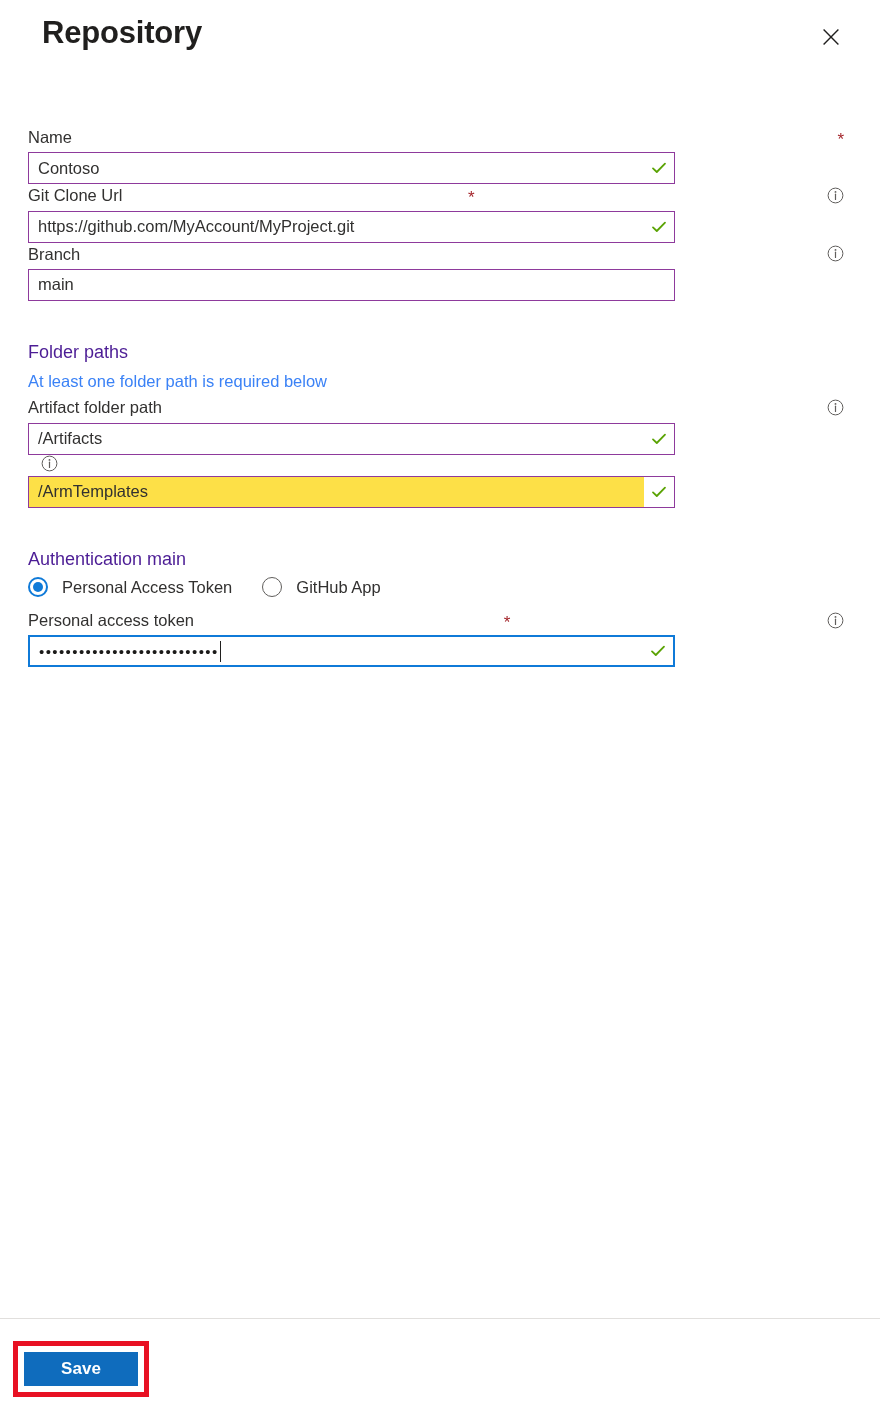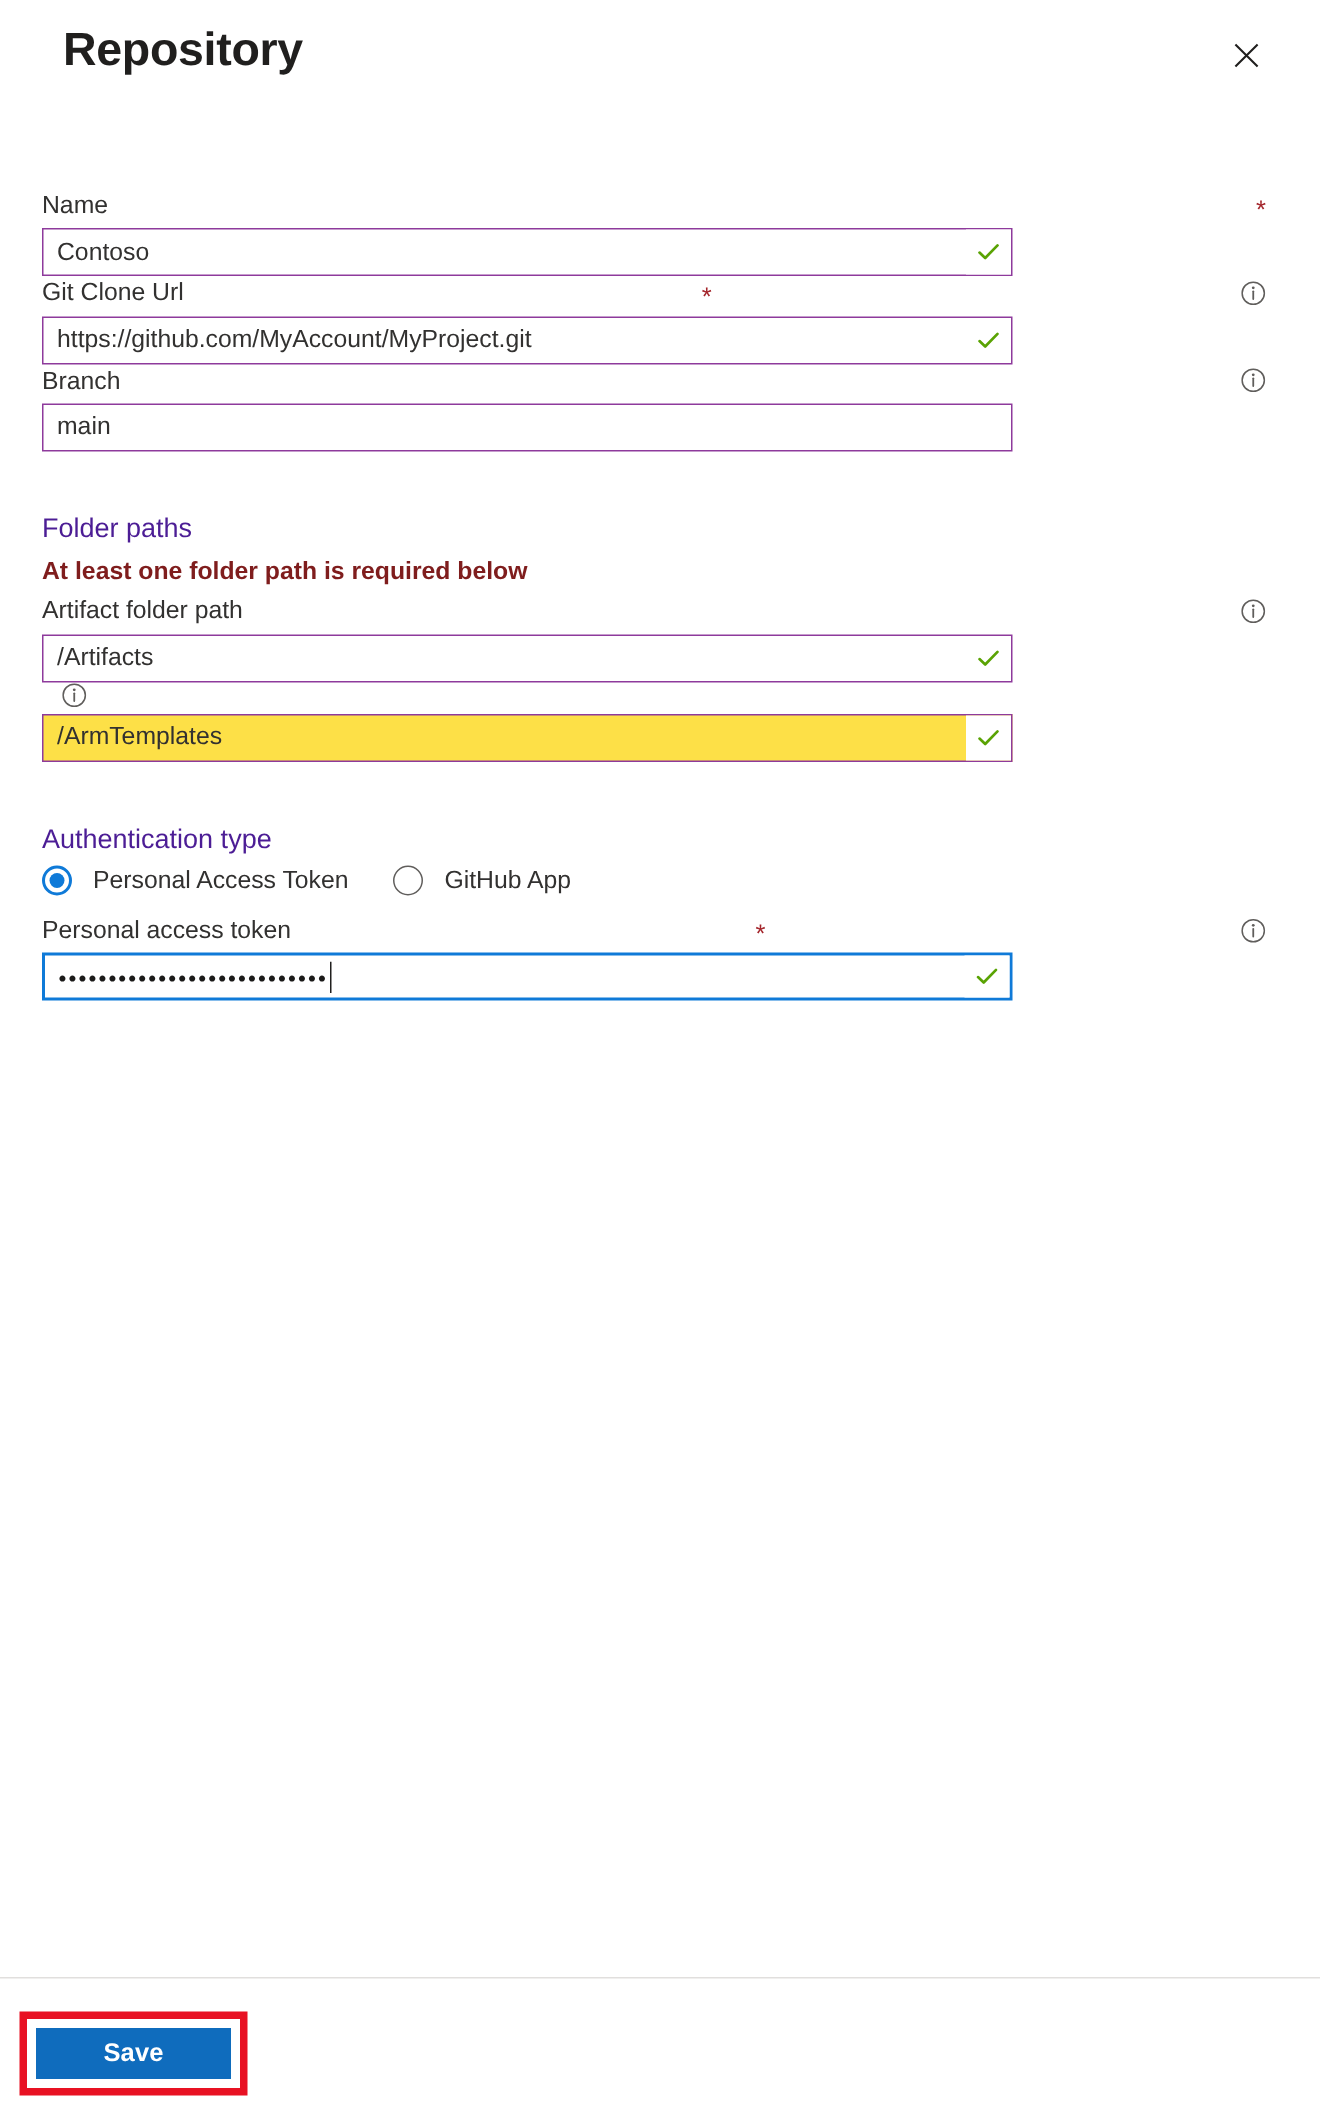--- a/index.html
+++ b/index.html
@@ -152,24 +152,23 @@
   .gap-section { height: 40px; }
 
   .section-title {
     font-size: 18px;
     color: #4c1d95;
     margin-bottom: 6px;
     line-height: 1.3;
   }
   .section-note {
     font-size: 16.5px;
-    color: #7f1d1d;
+    color: #3b82f6;
     margin-bottom: 4px;
     line-height: 1.35;
-    font-weight: bold;
   }
 
   
   .radio-row {
     display: flex;
     align-items: center;
     margin-top: 6px;
     margin-bottom: 12px;
   }
   .radio-opt {
@@ -224,21 +223,21 @@
     background: #ffffff;
   }
   .save-btn {
     display: block;
     background: #0f6cbd;
     color: #ffffff;
     border: none;
     font-family: "Liberation Sans", sans-serif;
     font-size: 17px;
     font-weight: 700;
-    width: 130px;
+    width: 114px;
     height: 34px;
     cursor: pointer;
     letter-spacing: 0.1px;
   }
 </style>
 </head>
 <body>
 
 <div class="blade-header">
   <div class="blade-title">Repository</div>
@@ -347,21 +346,21 @@
       <span class="check-ok">
         <svg width="18" height="18" viewBox="0 0 18 18" aria-hidden="true">
           <path d="M3 9.4 L6.8 13 L15 4.6" stroke="#5aa304" stroke-width="1.8" fill="none" stroke-linecap="round" stroke-linejoin="round"></path>
         </svg>
       </span>
     </div>
   </div>
 
   <div class="gap-section"></div>
 
-  <div class="section-title">Authentication type</div>
+  <div class="section-title">Authentication main</div>
 
   <div class="radio-row">
     <div class="radio-opt checked">
       <span class="radio-mark"></span>
       <span class="radio-label">Personal Access Token</span>
     </div>
     <div class="radio-opt">
       <span class="radio-mark"></span>
       <span class="radio-label">GitHub App</span>
     </div>

